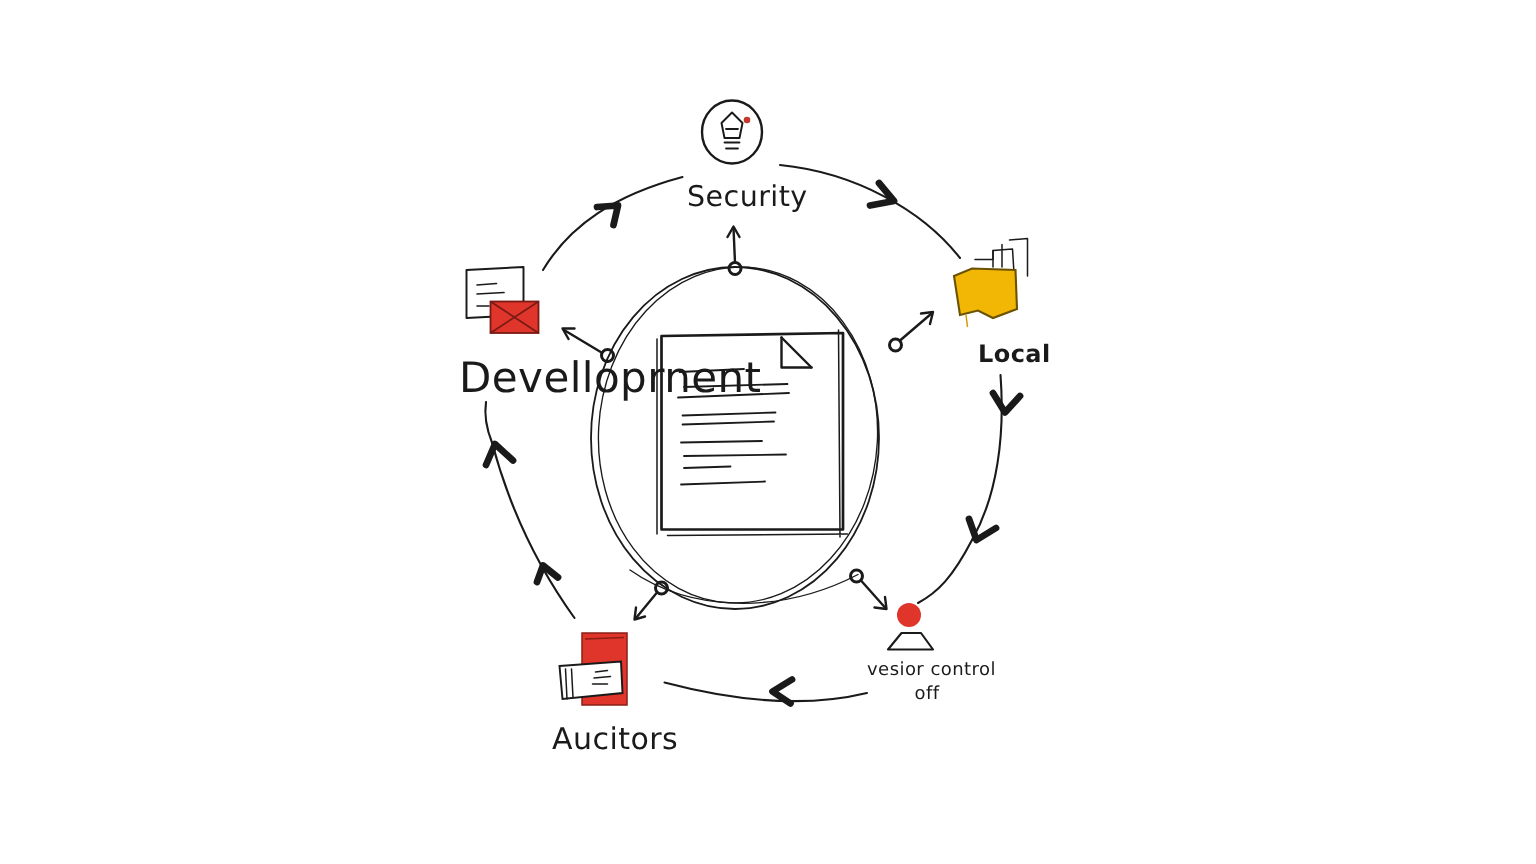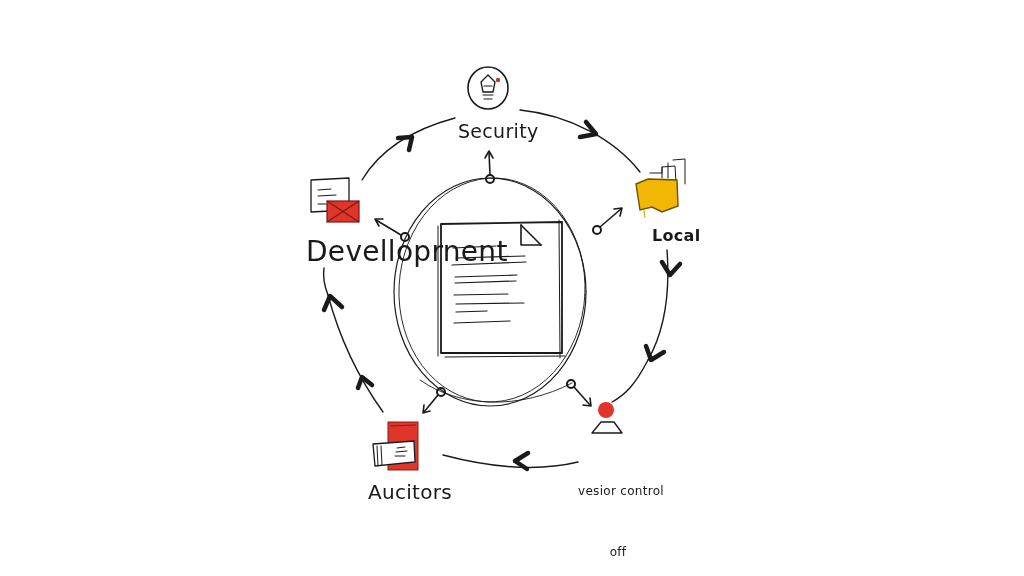--- a/index.html
+++ b/index.html
@@ -6,21 +6,21 @@
     body { width: 1024px; height: 576px; overflow: hidden; position: relative;
            font-family: "DejaVu Sans", sans-serif; }
     #canvas { position: absolute; left: 0; top: 0; width: 1024px; height: 576px; }
     .label { position: absolute; color: #1a1a1a; white-space: nowrap;
              font-family: "DejaVu Sans", sans-serif; letter-spacing: 0.3px; }
     .lbl-security { left: 458px; top: 120px; font-size: 19px; }
     .lbl-local { left: 652px; top: 226px; font-size: 16px; font-weight: bold; }
     .lbl-development { left: 276px; top: 235px; font-size: 28px; margin-left: 30px; }
     .lbl-auditors { left: 368px; top: 480px; font-size: 20px; }
     .lbl-version { left: 578px; top: 438px; font-size: 12px; line-height: 16px; text-align: center; width: 80px; }
-    .lbl-version span { display: block; margin-top: 45px; }
+    .lbl-version span { display: block; }
   </style>
 </head>
 <body>
 
 <svg id="canvas" viewBox="0 0 1024 576" xmlns="http://www.w3.org/2000/svg">
   <defs>
     <style>
       .ink { stroke: #1a1a1a; fill: none; stroke-linecap: round; stroke-linejoin: round; }
     </style>
   </defs>

